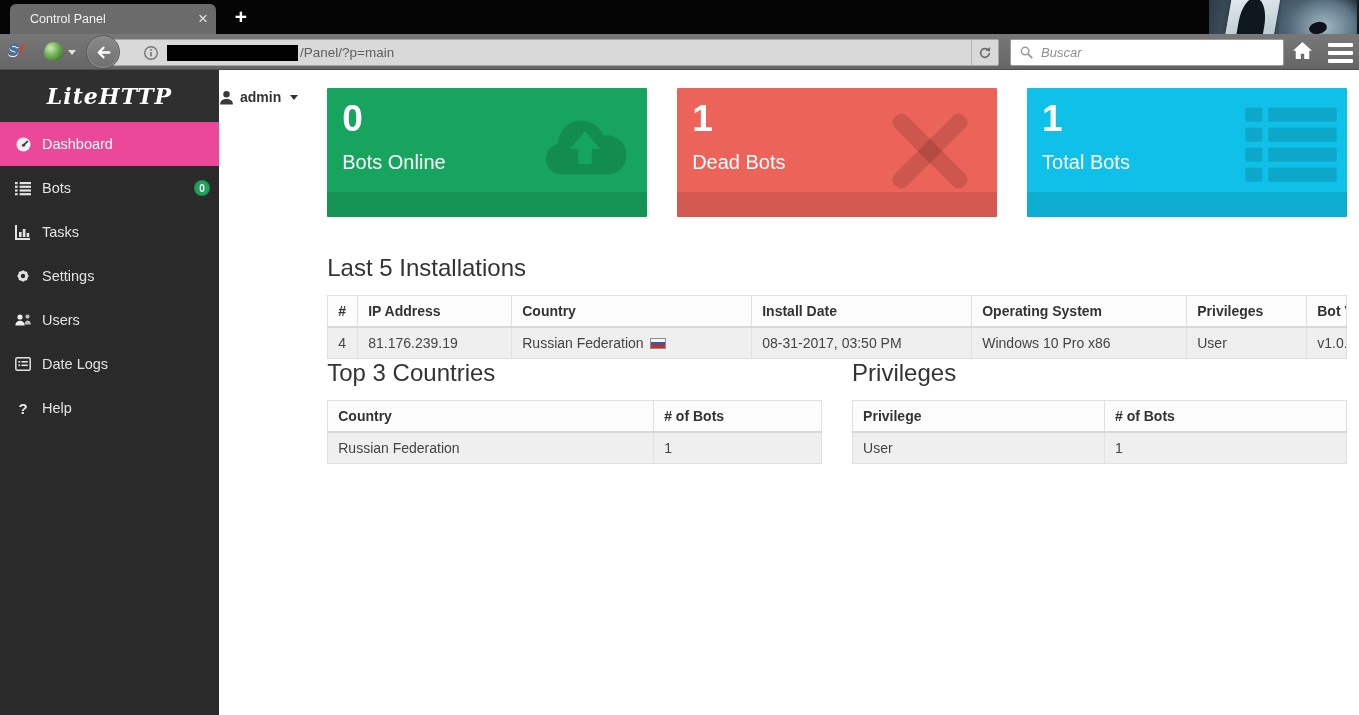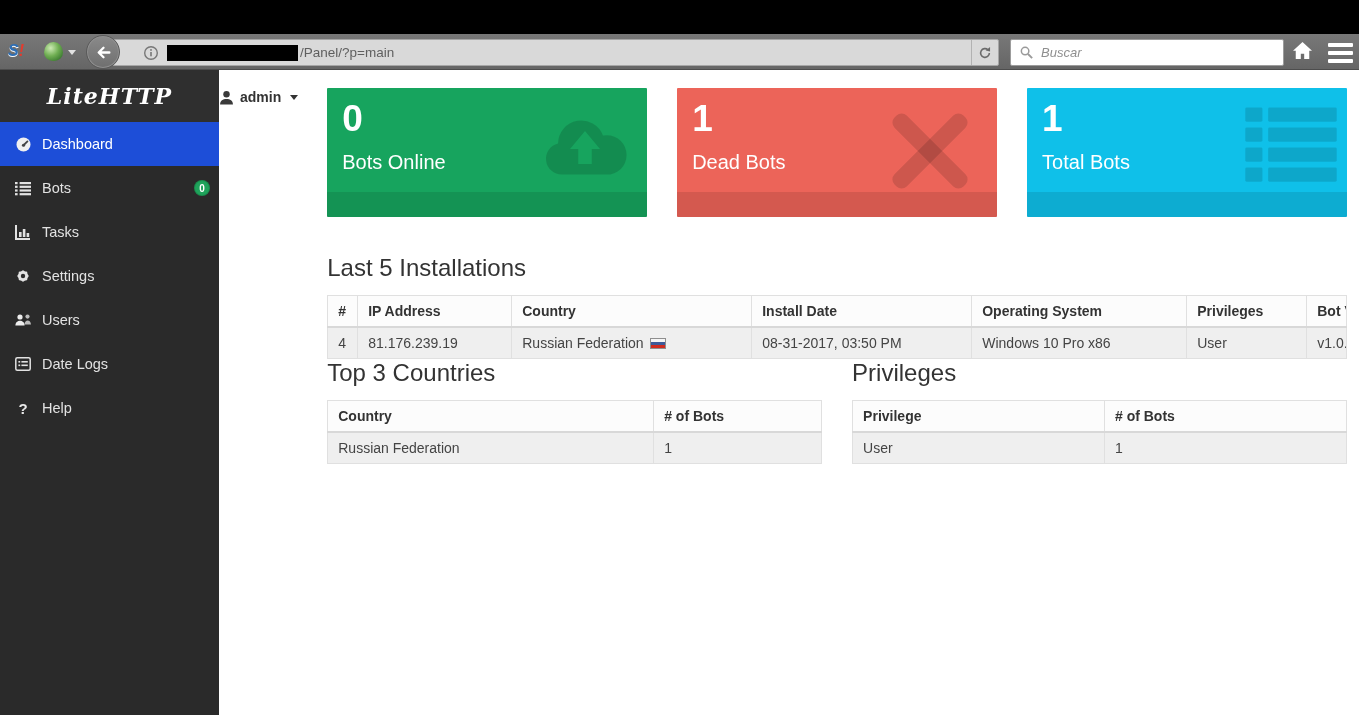--- a/index.html
+++ b/index.html
@@ -54,21 +54,21 @@
            display:flex; flex-direction:column; justify-content:space-between; }
   .menubtn span { display:block; height:4px; background:#fff; border-radius:1px; }
 
   
   .app { display:flex; height:645px; }
   .sidebar { width:219px; flex:none; background:#2a2a2a; }
   .logo { height:52px; background:#2f2f2f; color:#fff; display:flex; align-items:center; justify-content:center;
           font-family:"DejaVu Serif", serif; font-style:italic; font-weight:bold; font-size:22px; letter-spacing:1px; }
   .nav-item { position:relative; height:44px; display:flex; align-items:center; padding-left:14px;
           color:#e2e2e2; font-size:14.5px; cursor:pointer; }
-  .nav-item.active { background:#1d4ed8; color:#fff; }
+  .nav-item.active { background:#ec4899; color:#fff; }
   .nav-icon { width:18px; flex:none; margin-right:10px; display:flex; align-items:center; justify-content:center; }
   .help-glyph { font-weight:bold; color:#e8e8e8; font-size:15px; }
   .badge { position:absolute; right:9px; top:14px; min-width:16px; height:16px; border-radius:8px;
           background:#1fa25b; border:1px solid #15804494; color:#fff; font-size:10px; font-weight:bold;
           display:flex; align-items:center; justify-content:center; padding:0 4px; }
 
   .main { flex:1; background:#fff; display:flex; flex-direction:row; }
   .userbar { height:54px; display:flex; align-items:center; justify-content:flex-end; padding-right:14px; gap:6px; }
   .username { font-size:14px; font-weight:bold; color:#333; }
   .caret-down { width:0; height:0; border-left:4px solid transparent; border-right:4px solid transparent;
@@ -97,20 +97,32 @@
           border:1px solid #8e8e8e; background:linear-gradient(#f5f5f5 0 33%, #3d5a98 33% 66%, #cf2b1e 66% 100%); }
 
   .bottom-row { display:flex; gap:30px; }
   .bottom-col { flex:1; }
   .bottom-col .section-title { margin-top:0; }
 </style>
 </head>
 <body>
 
 <div class="chrome">
+  <div class="tabbar">
+    <div class="persona">
+      <div class="p-face"></div>
+      <div class="p-card"></div>
+      <div class="p-tint"></div>
+    </div>
+    <div class="tab">
+      <span>Control Panel</span>
+      <span class="tab-close">×</span>
+    </div>
+    <div class="newtab">+</div>
+  </div>
   <div class="toolbar"></div>
 
   <div class="slogo">
     <span class="s">S</span><span class="bang">!</span>
   </div>
   <div class="onion"></div>
   <div class="onion-caret"></div>
 
   <div class="backbtn">
     <svg width="17" height="17" viewBox="0 0 16 16">

